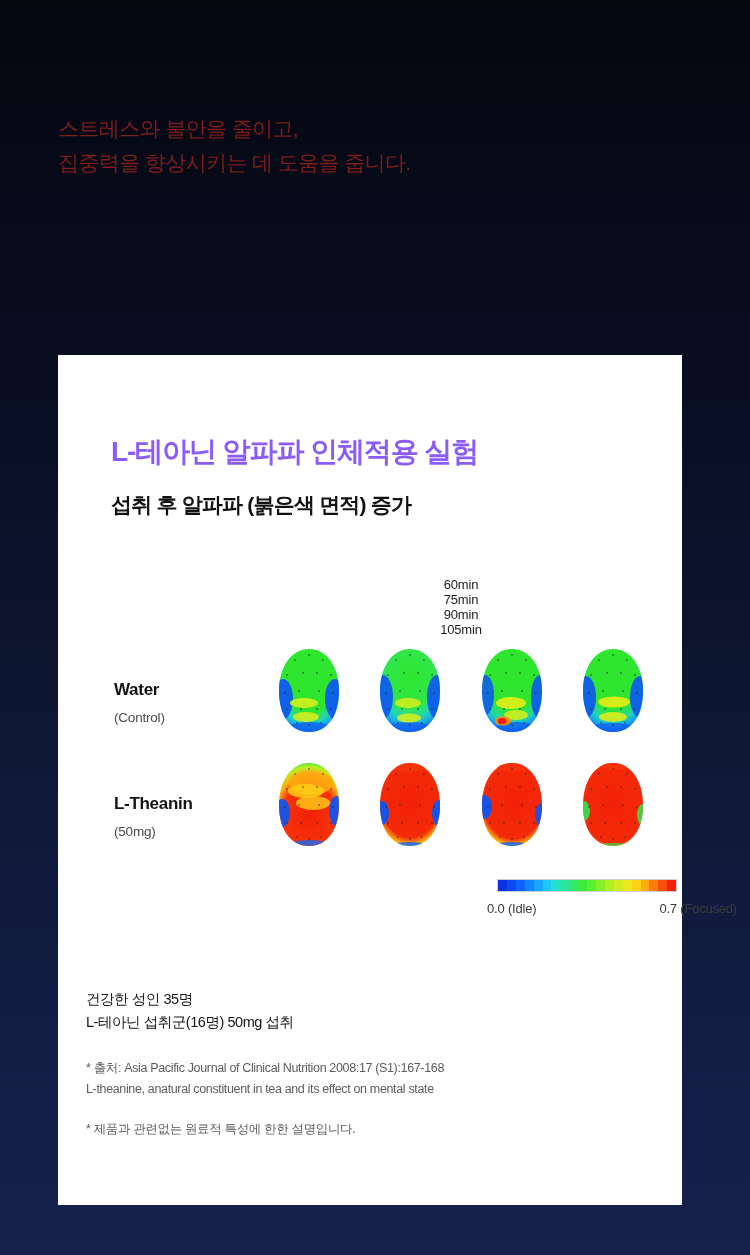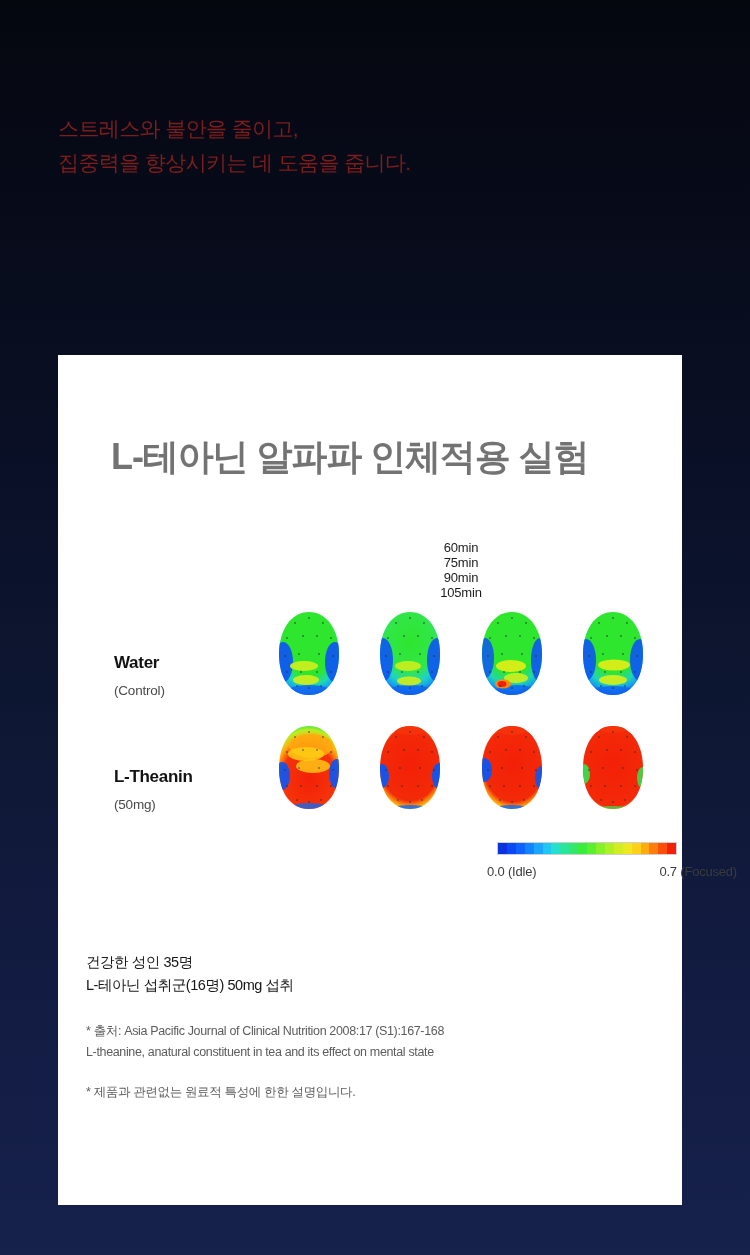--- a/index.html
+++ b/index.html
@@ -50,22 +50,22 @@
     position: absolute;
     left: 58px;
     top: 355px;
     width: 624px;
     height: 850px;
     background: #ffffff;
     padding: 78px 0 0 0;
   }
 
   .card-title {
-    color: #737373;
-    font-size: 36px;
+    color: #8b5cf6;
+    font-size: 28px;
     font-weight: 700;
     letter-spacing: -1.1px;
     padding-left: 53px;
   }
   .card-subtitle {
     margin-top: 20px;
     color: #111111;
     font-size: 21px;
     font-weight: 700;
     letter-spacing: -0.8px;
@@ -89,21 +89,21 @@
     flex: 1 1 0;
     text-align: center;
     font-size: 13px;
     color: #1c1c1c;
     font-weight: 400;
     letter-spacing: -0.2px;
   }
 
   .map-row {
     display: flex;
-    align-items: flex-end;
+    align-items: center;
     margin-top: 10px;
   }
   .row-label {
     width: 147px;
     padding-top: 22px;
     padding-left: 3px;
   }
   .row-label-main {
     font-size: 17px;
     font-weight: 700;
@@ -190,20 +190,21 @@
 <div class="hero">
   <p class="hero-sub">
     <span class="hero-sub-line">스트레스와 불안을 줄이고,</span>
     <span class="hero-sub-line">집중력을 향상시키는 데 도움을 줍니다.</span>
   </p>
 </div>
 
 <div class="card">
 
   <h2 class="card-title">L-테아닌 알파파 인체적용 실험</h2>
+  <h3 class="card-subtitle">섭취 후 알파파 (붉은색 면적) 증가</h3>
 
   <div class="figure">
 
     <div class="col-headers">
       <div class="col-header">60min</div>
       <div class="col-header">75min</div>
       <div class="col-header">90min</div>
       <div class="col-header">105min</div>
     </div>
 

